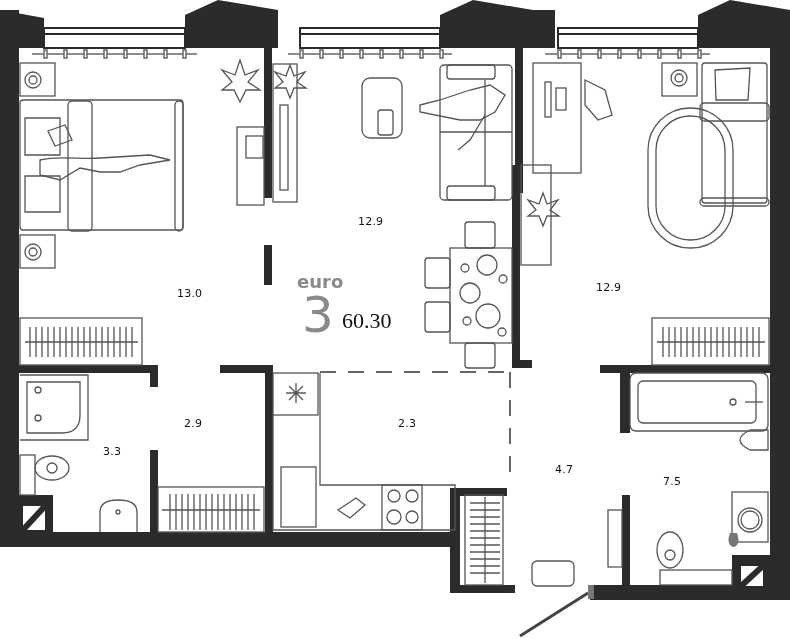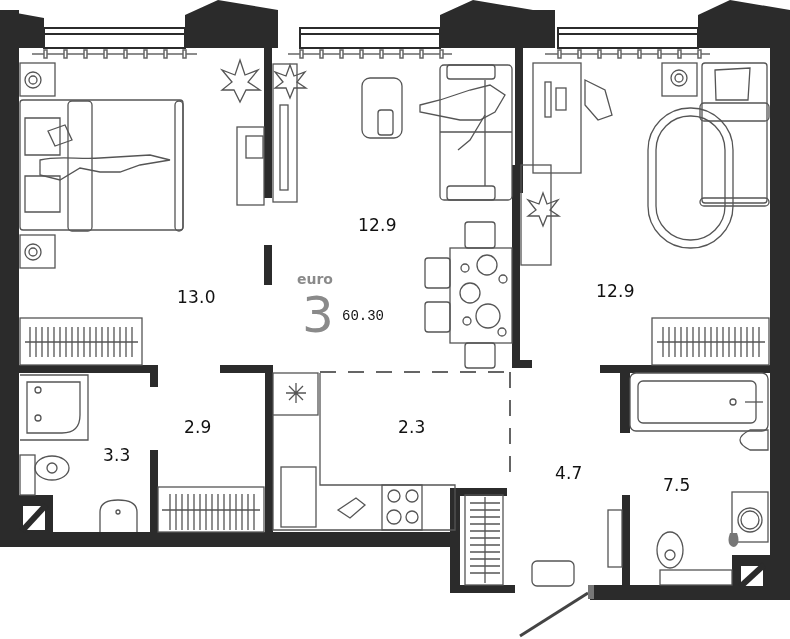--- a/index.html
+++ b/index.html
@@ -1,21 +1,21 @@
 <!DOCTYPE html>
 <html><head>
 <meta charset="utf-8">
 <style>
   html, body { margin:0; padding:0; background:#ffffff; }
   body { width:790px; height:639px; position:relative; overflow:hidden; font-family:"DejaVu Sans", sans-serif; }
   #plan { position:absolute; left:0; top:0; width:790px; height:639px; }
-  .label { position:absolute; font-family:"DejaVu Sans", sans-serif; font-size:17px; color:#111; font-weight:500; letter-spacing:0.2px; }
-  .euro { position:absolute; left:297px; top:271px; font-size:14px; color:#8a8a8a; font-weight:bold; font-family:"DejaVu Sans", sans-serif; }
+  .label { position:absolute; font-family:"DejaVu Sans", sans-serif; font-size:11px; color:#111; font-weight:500; letter-spacing:0.2px; }
+  .euro { position:absolute; left:297px; top:271px; font-size:18px; color:#8a8a8a; font-weight:bold; font-family:"DejaVu Sans", sans-serif; }
   .rooms-count { position:absolute; left:302px; top:290px; font-size:50px; color:#8a8a8a; font-family:"DejaVu Sans", sans-serif; line-height:1; }
-  .total-area { position:absolute; left:342px; top:308px; font-size:14px; color:#111; font-family:Liberation Mono, monospace; }
+  .total-area { position:absolute; left:342px; top:308px; font-size:22px; color:#111; font-family:Liberation Serif, serif; }
 </style>
 </head>
 <body>
 
 <svg id="plan" viewBox="0 0 790 639" xmlns="http://www.w3.org/2000/svg">
   <g fill="#2b2b2b">
 
     <polygon points="0,10 44,18 44,48 0,48"></polygon>
     <polygon points="185,15 218,0 278,10 278,48 185,48"></polygon>
     <polygon points="440,15 473,0 533,10 555,10 555,48 440,48"></polygon>

